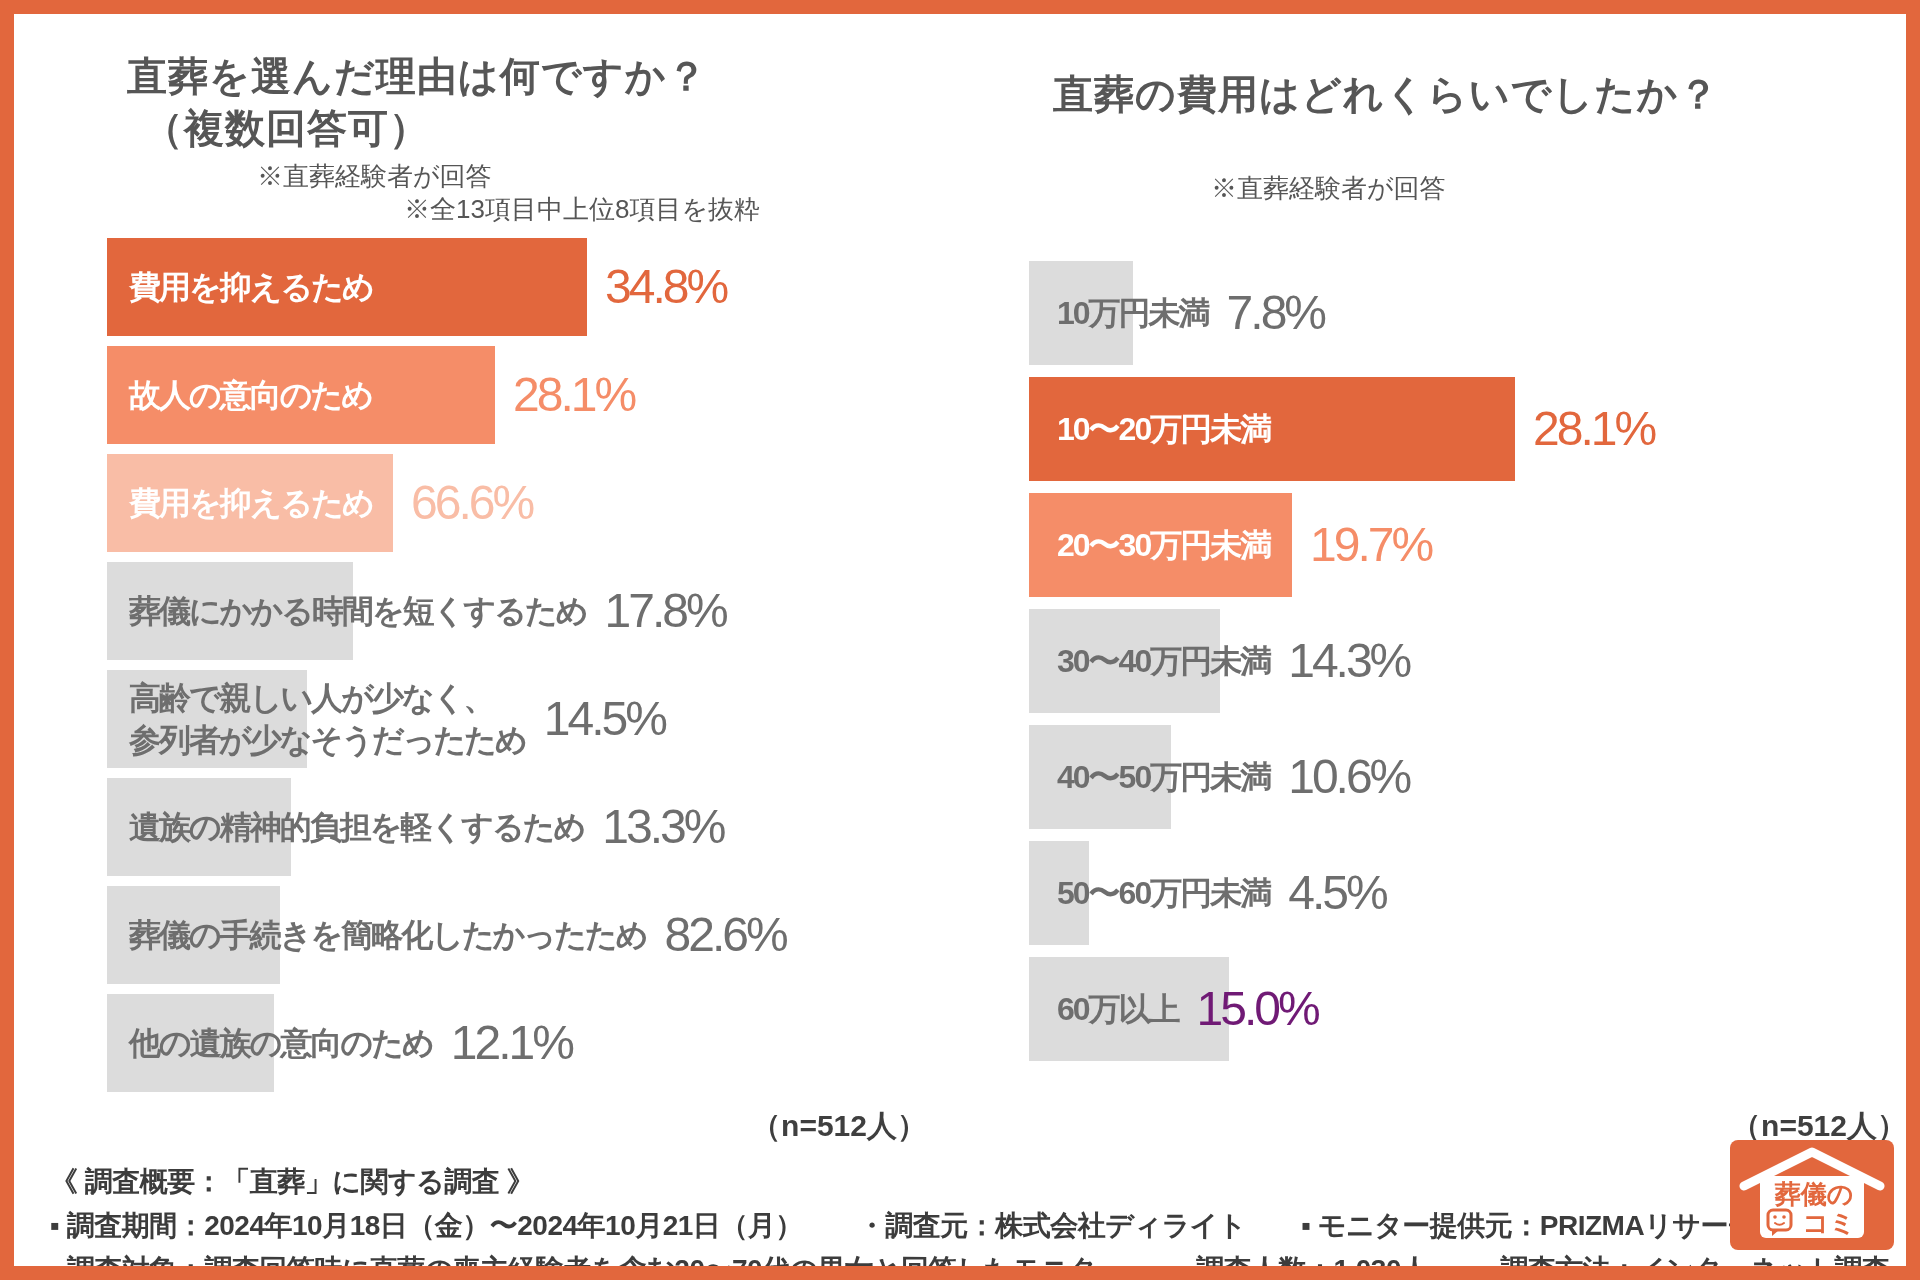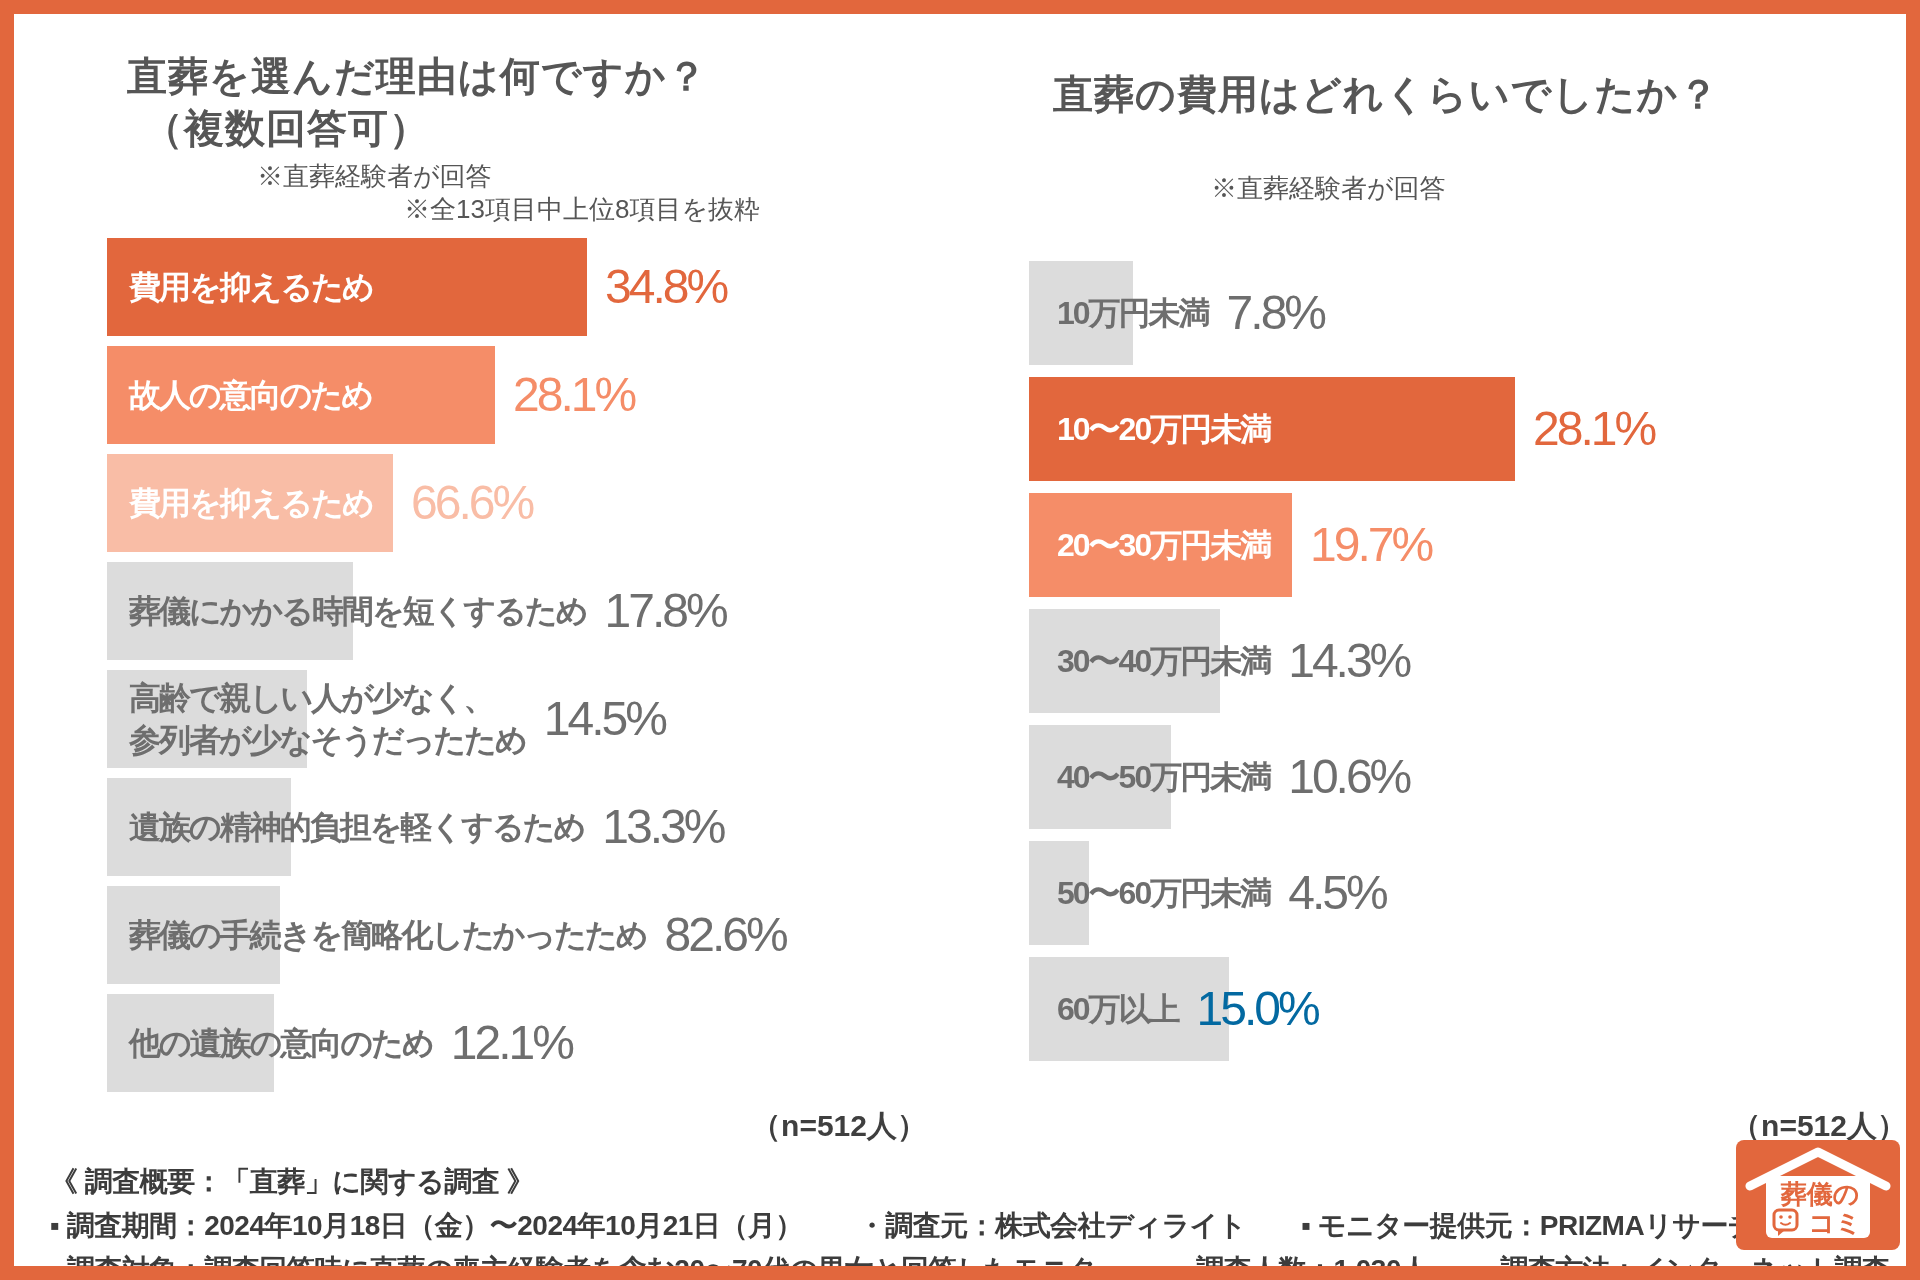--- a/index.html
+++ b/index.html
@@ -32,21 +32,21 @@
   .pct { position:relative; font-size:48px; font-weight:normal; letter-spacing:-3px;
          margin-left:18px; white-space:nowrap; line-height:1; }
 
   .n-label { position:absolute; top:1092px; font-size:30px; font-weight:bold; color:#3F3F3F; }
   .n-label-left  { left:93px;  width:820px; text-align:right; }
   .n-label-right { left:1015px; width:878px; text-align:right; }
 
   .footer { position:absolute; left:36px; top:1146px; font-size:28px; font-weight:bold;
             color:#3C3C3C; line-height:44px; letter-spacing:-0.5px; }
 
-  .logo { position:absolute; right:6px; bottom:16px; width:164px; height:110px;margin-top:16px; }
+  .logo { position:absolute; right:12px; bottom:16px; width:164px; height:110px;margin-top:16px; }
 </style>
 </head>
 <body>
 
 <div class="frame">
 
   <section class="chart chart-left">
     <div class="chart-title">直葬を選んだ理由は何ですか？</div>
     <div class="chart-subtitle">（複数回答可）</div>
     <div class="note note-1">※直葬経験者が回答</div>
@@ -126,21 +126,21 @@
           <span class="pct" style="color: rgb(110, 110, 110);">10.6%</span>
         </div>
         <div class="bar-row" style="height: 104px; margin-bottom: 12px;">
           <div class="bar" style="width: 60px; background: rgb(220, 220, 220);"></div>
           <span class="bar-label" style="margin-left: 28px; color: rgb(110, 110, 110);">50〜60万円未満</span>
           <span class="pct" style="color: rgb(110, 110, 110);">4.5%</span>
         </div>
         <div class="bar-row" style="height: 104px; margin-bottom: 12px;">
           <div class="bar" style="width: 200px; background: rgb(220, 220, 220);"></div>
           <span class="bar-label" style="margin-left: 28px; color: rgb(110, 110, 110);">60万以上</span>
-          <span class="pct" style="color: #0369a1;">15.0%</span>
+          <span class="pct" style="color: #701a75;">15.0%</span>
         </div>
       </div>
   </section>
 
   <div class="n-label n-label-left">（n=512人）</div>
   <div class="n-label n-label-right">（n=512人）</div>
 
   <div class="footer">
     <div>《 調査概要：「直葬」に関する調査 》</div>
     <div>▪ 調査期間：2024年10月18日（金）〜2024年10月21日（月）　　・調査元：株式会社ディライト　　▪ モニター提供元：PRIZMAリサーチ</div>

